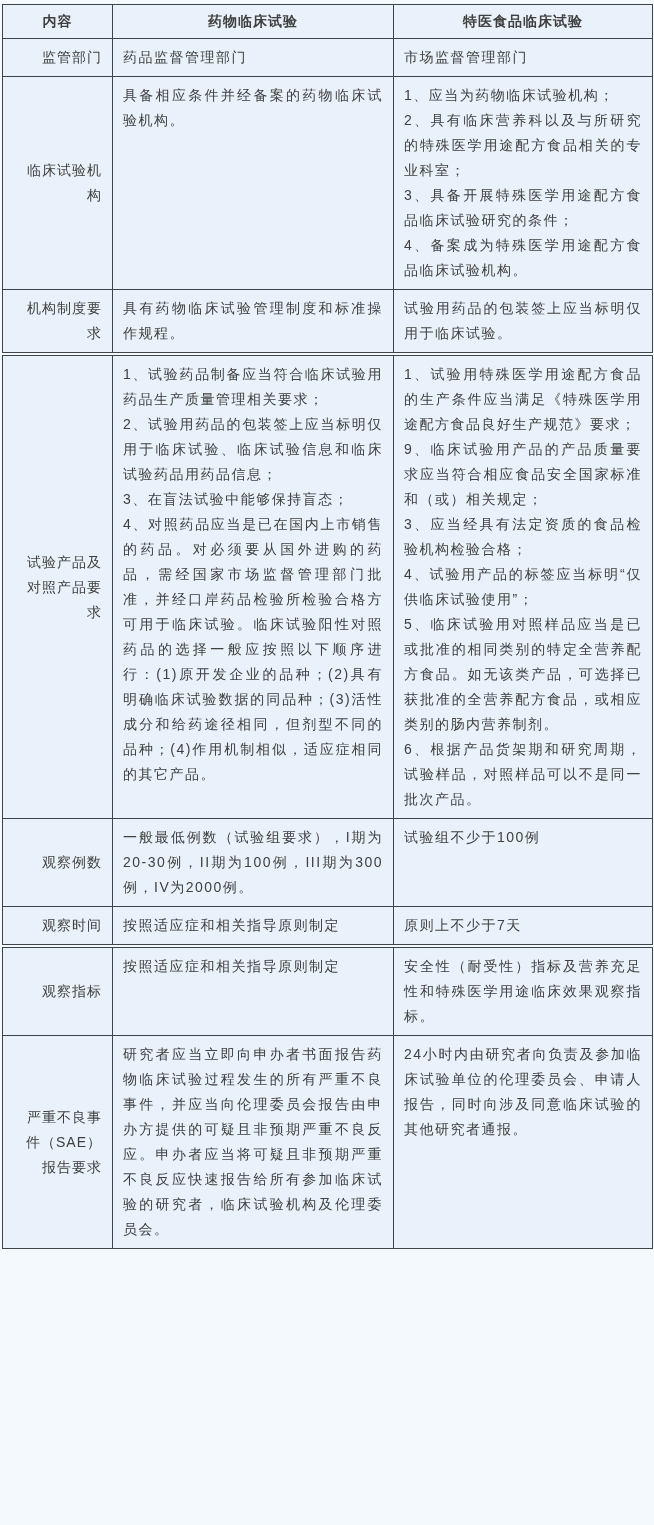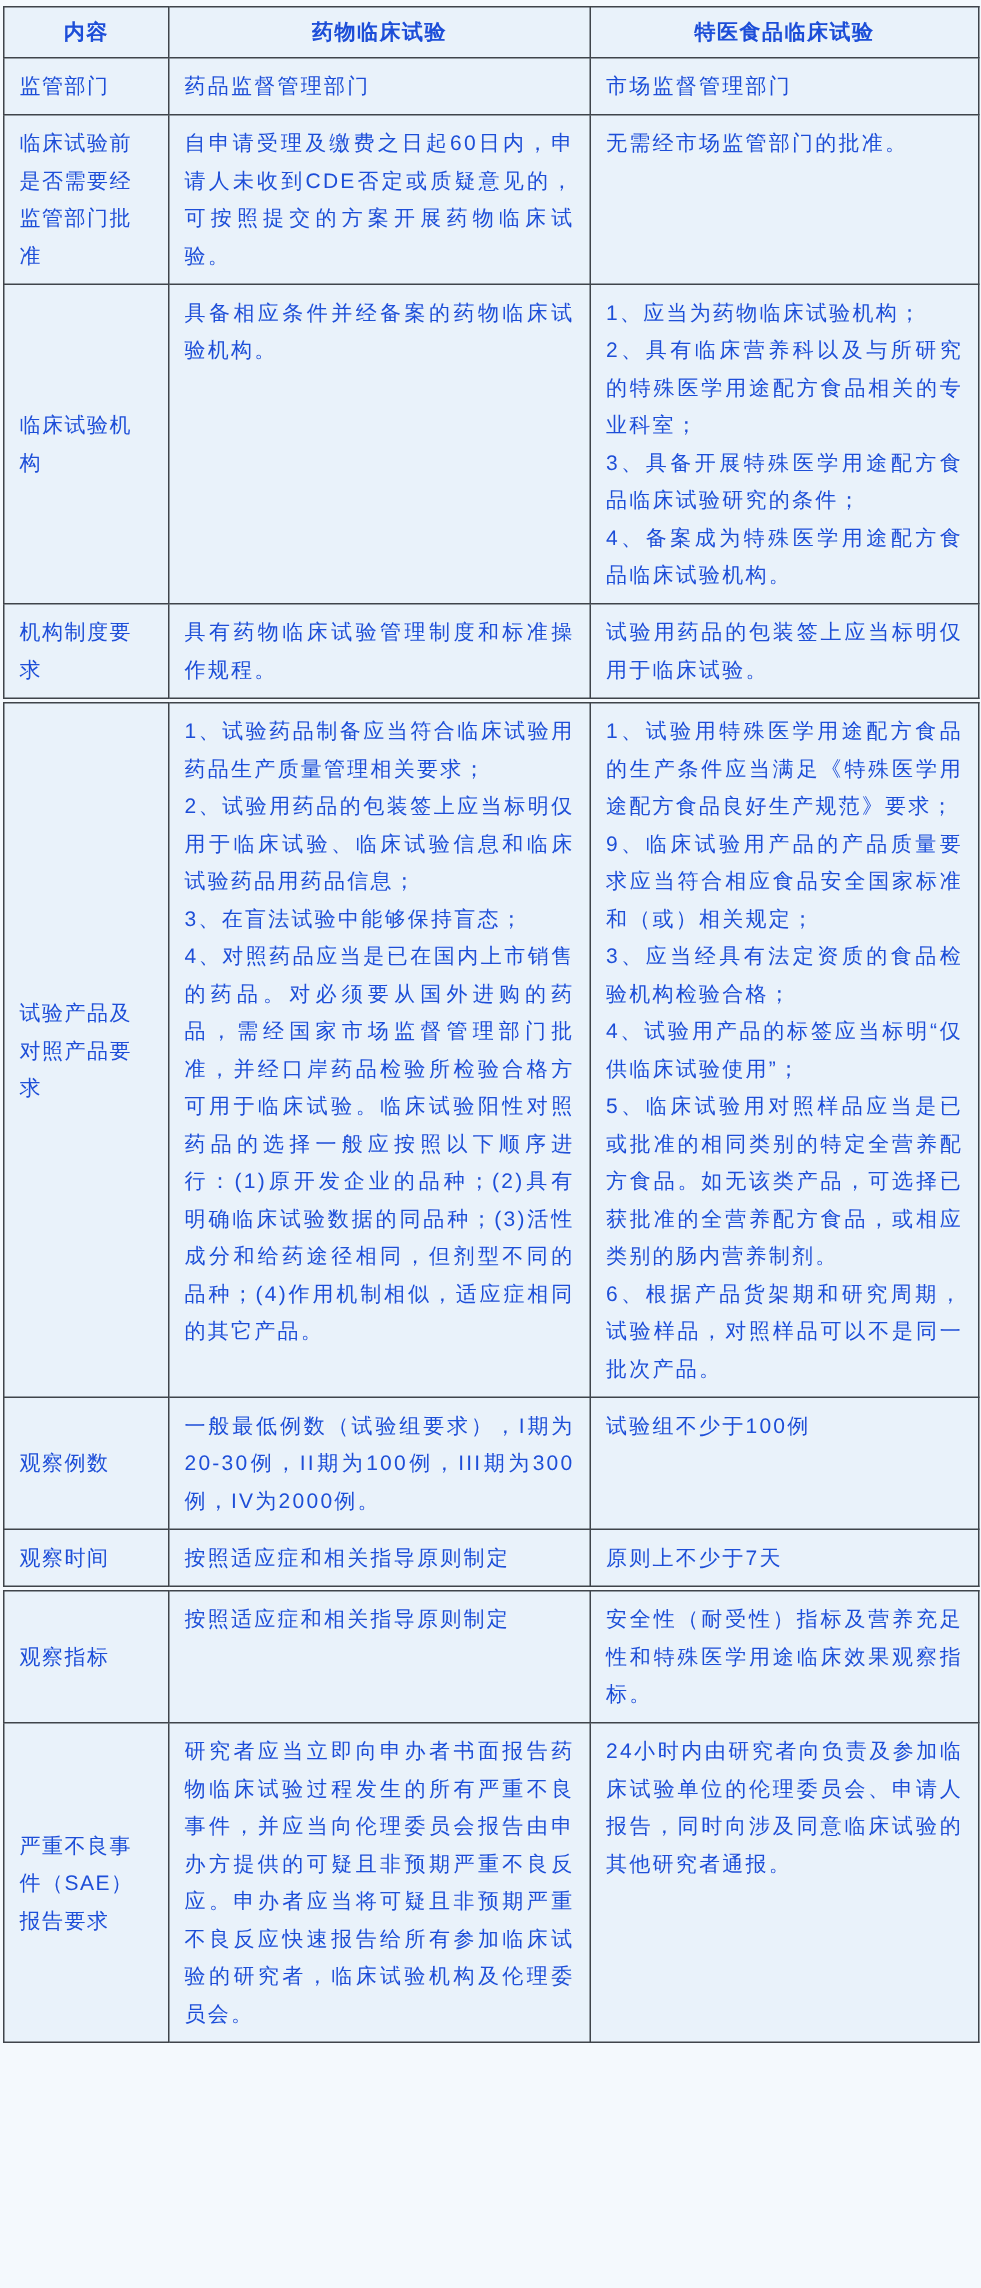--- a/index.html
+++ b/index.html
@@ -12,33 +12,33 @@
   .wrap { padding: 4px 2px 8px 2px; }
   table.cmp {
     border-collapse: collapse;
     table-layout: fixed;
     width: 650px;
     background: #e9f2fa;
     margin: 0 0 2px 0;
   }
   table.cmp th, table.cmp td {
     border: 1px solid #3f444a;
-    color: #1d4ed8;
+    color: #404040;
     font-size: 14px;
     line-height: 25px;
     overflow: hidden;
   }
   table.cmp th {
     font-weight: bold;
     text-align: center;
     padding: 4px 6px;
     letter-spacing: 1px;
   }
   td.lbl {
-    text-align: left;
+    text-align: right;
     vertical-align: middle;
     padding: 6px 10px;
     letter-spacing: 1px;
   }
   td.bodycell {
     vertical-align: top;
     text-align: justify;
     padding: 6px 10px;
     letter-spacing: 1.5px;
     white-space: pre-wrap;
@@ -62,25 +62,20 @@
     <tbody>
         <tr>
       <th>内容</th>
       <th>药物临床试验</th>
       <th>特医食品临床试验</th>
     </tr>
     <tr>
       <td class="lbl">监管部门</td>
       <td class="bodycell">药品监督管理部门</td>
       <td class="bodycell">市场监督管理部门</td>
-    </tr>
-    <tr>
-      <td class="lbl">临床试验前是否需要经监管部门批准</td>
-      <td class="bodycell">自申请受理及缴费之日起60日内，申请人未收到CDE否定或质疑意见的，可按照提交的方案开展药物临床试验。</td>
-      <td class="bodycell">无需经市场监管部门的批准。</td>
     </tr>
     <tr>
       <td class="lbl">临床试验机构</td>
       <td class="bodycell">具备相应条件并经备案的药物临床试验机构。</td>
       <td class="bodycell">1、应当为药物临床试验机构；
 2、具有临床营养科以及与所研究的特殊医学用途配方食品相关的专业科室；
 3、具备开展特殊医学用途配方食品临床试验研究的条件；
 4、备案成为特殊医学用途配方食品临床试验机构。</td>
     </tr>
     <tr>

